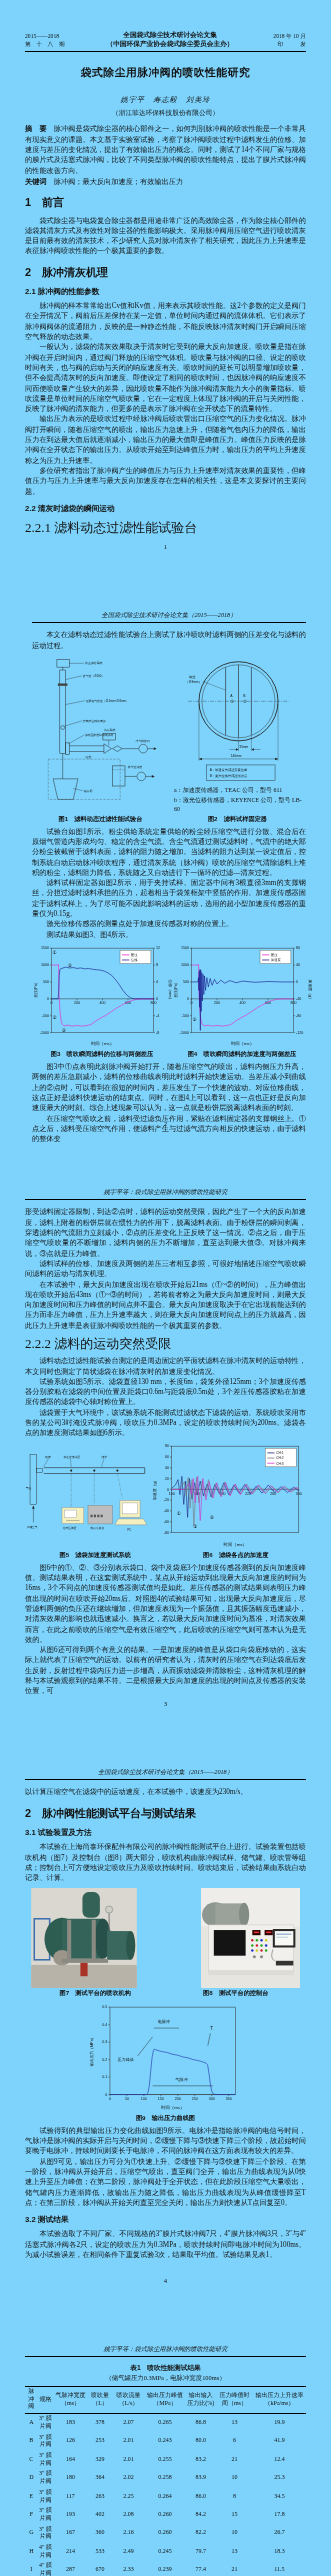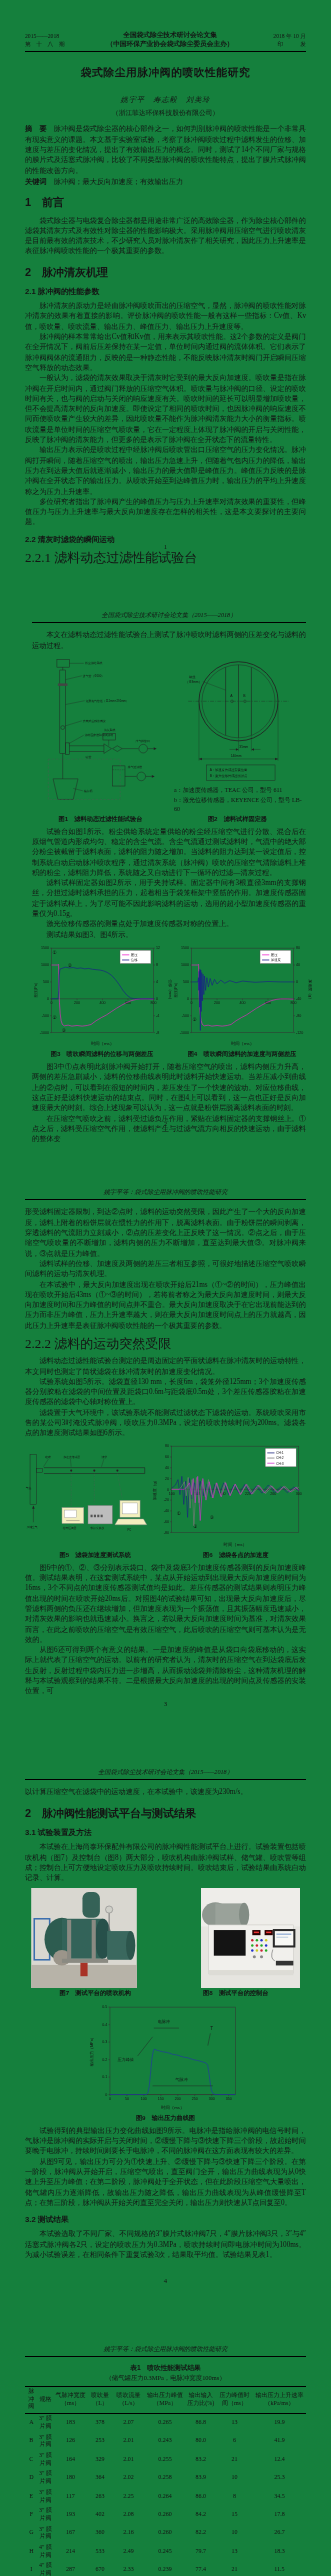--- a/index.html
+++ b/index.html
@@ -1,17 +1,17 @@
 <!DOCTYPE html>
 <html style="font-size:8.2px"><head>
 <meta charset="utf-8">
 <style>
   html,body{margin:0;padding:0;background:#fff;}
   body{width:331px;color:#141414;font-family:"Liberation Serif",serif;}
-  .page{position:relative;width:331px;box-sizing:border-box;padding:0 25px;overflow:hidden;background:#15803d;}
+  .page{position:relative;width:331px;box-sizing:border-box;padding:0 25px;overflow:hidden;background:#7dd3fc;}
   .runhead{font-style:italic;font-size:6.2px;text-align:center;padding:6.2px 0 2.1px 0;border-bottom:0.8px solid #000;margin-bottom:7.2px;}
   p.body{font-size:7.2px;line-height:10.3px;text-align:justify;margin:0;text-indent:2em;}
   p.noind{text-indent:0;}
   .h1{font-family:"Liberation Sans",sans-serif;font-weight:bold;font-size:11px;margin:8.2px 0 5.2px 0;}
   .h2{font-family:"Liberation Sans",sans-serif;font-weight:bold;font-size:7.7px;margin:6.7px 0 4.6px 0;}
   .h3{font-size:13px;margin:4.1px 0 3.1px 0;}
   .blab{font-family:"Liberation Sans",sans-serif;font-weight:bold;}
   .figcap{font-family:"Liberation Sans",sans-serif;font-weight:bold;font-size:6.2px;text-align:center;margin:1px 0 3.1px 0;}
   .pageno{position:absolute;bottom:55px;left:0;right:0;text-align:center;font-size:6.7px;}
   .jheader{display:flex;justify-content:space-between;align-items:flex-end;border-bottom:1px solid #000;padding-bottom:2.6px;}
@@ -55,21 +55,20 @@
   <div class="authors">姚宇平　寿志毅　刘美玲</div>
   <div class="affil">（浙江菲达环保科技股份有限公司）</div>
 
   <p class="body noind"><span class="blab">摘　要</span>　<span>脉冲阀是袋式除尘器的核心部件之一，如何判别脉冲阀的喷吹性能是一个非常具有现实意义的课题。本文基于实验室试验，考察了脉冲阀喷吹过程中滤料发生的位移、加速度与差压的变化情况，提出了有效输出压力的概念。同时，测试了14个不同厂家与规格的膜片式及活塞式脉冲阀，比较了不同类型脉冲阀的喷吹性能特点，提出了膜片式脉冲阀的性能改善方向。</span></p>
   <p class="body noind" style="margin-top:1px;"><span class="blab">关键词</span>　<span>脉冲阀；最大反向加速度；有效输出压力</span></p>
 
   <div class="h1">1　前言</div>
   <p class="body">袋式除尘器与电袋复合除尘器都是用途非常广泛的高效除尘器，作为除尘核心部件的滤袋其清灰方式及有效性对除尘器的性能影响极大。采用脉冲阀用压缩空气进行喷吹清灰是目前最有效的清灰技术，不少研究人员对脉冲清灰作了相关研究，因此压力上升速率是表征脉冲阀喷吹性能的一个极其重要的参数。</p>
   <div class="h1">2　脉冲清灰机理</div>
   <div class="h2">2.1 脉冲阀的性能参数</div>
-  <p class="body">脉冲清灰的原动力是经由脉冲阀喷吹而出的压缩空气，显然，脉冲阀的喷吹性能对脉冲清灰的效果有着直接的影响。评价脉冲阀的喷吹性能一般有这样一些指标：Cv值、Kv值，喷吹量、喷吹流量、输出压力、峰值压力、输出压力上升速度等。</p>
   <p class="body">脉冲阀的样本常常给出Cv值和Kv值，用来表示其喷吹性能。这2个参数的定义是阀门在全开情况下，阀前后压差保持在某一定值，单位时间内通过阀的流体体积。它们表示了脉冲阀阀体的流通阻力，反映的是一种静态性能，不能反映脉冲清灰时阀门开启瞬间压缩空气释放的动态效果。</p>
   <p class="body">一般认为，滤袋的清灰效果取决于清灰时它受到的最大反向加速度。喷吹量是指在脉冲阀在开启时间内，通过阀门释放的压缩空气体积。喷吹量与脉冲阀的口径、设定的喷吹时间有关，也与阀的启动与关闭的响应速度有关。喷吹时间的延长可以明显增加喷吹量，但不会提高清灰时的反向加速度。即使设定了相同的喷吹时间，也因脉冲阀的响应速度不同而使喷吹量产生较大的差异，因此喷吹量不能作为脉冲阀清灰能力大小的衡量指标。喷吹流量是单位时间的压缩空气喷吹量，它在一定程度上体现了脉冲阀的开启与关闭性能，反映了脉冲阀的清灰能力，但更多的是表示了脉冲阀在全开状态下的流量特性。</p>
   <p class="body">输出压力表示的是喷吹过程中经脉冲阀后喷吹管出口压缩空气的压力变化情况。脉冲阀打开瞬间，随着压缩空气的喷出，输出压力急速上升，但随着气包内压力的降低，输出压力在到达最大值后就逐渐减小，输出压力的最大值即是峰值压力。峰值压力反映的是脉冲阀在全开状态下的输出压力。从喷吹开始至到达峰值压力时，输出压力的平均上升速度称之为压力上升速率。</p>
   <p class="body">多位研究者指出了脉冲阀产生的峰值压力与压力上升速率对清灰效果的重要性，但峰值压力与压力上升速率与最大反向加速度存在怎样的相关性，这是本文要探讨的主要问题。</p>
   <div class="h2" style="margin-top:7.2px;">2.2 清灰时滤袋的瞬间运动</div>
   <div class="h3">2.2.1 滤料动态过滤性能试验台</div>
   <div class="pageno">1</div>
 </div>
 
 <div class="page" style="height:577px;padding-left:32px;">

